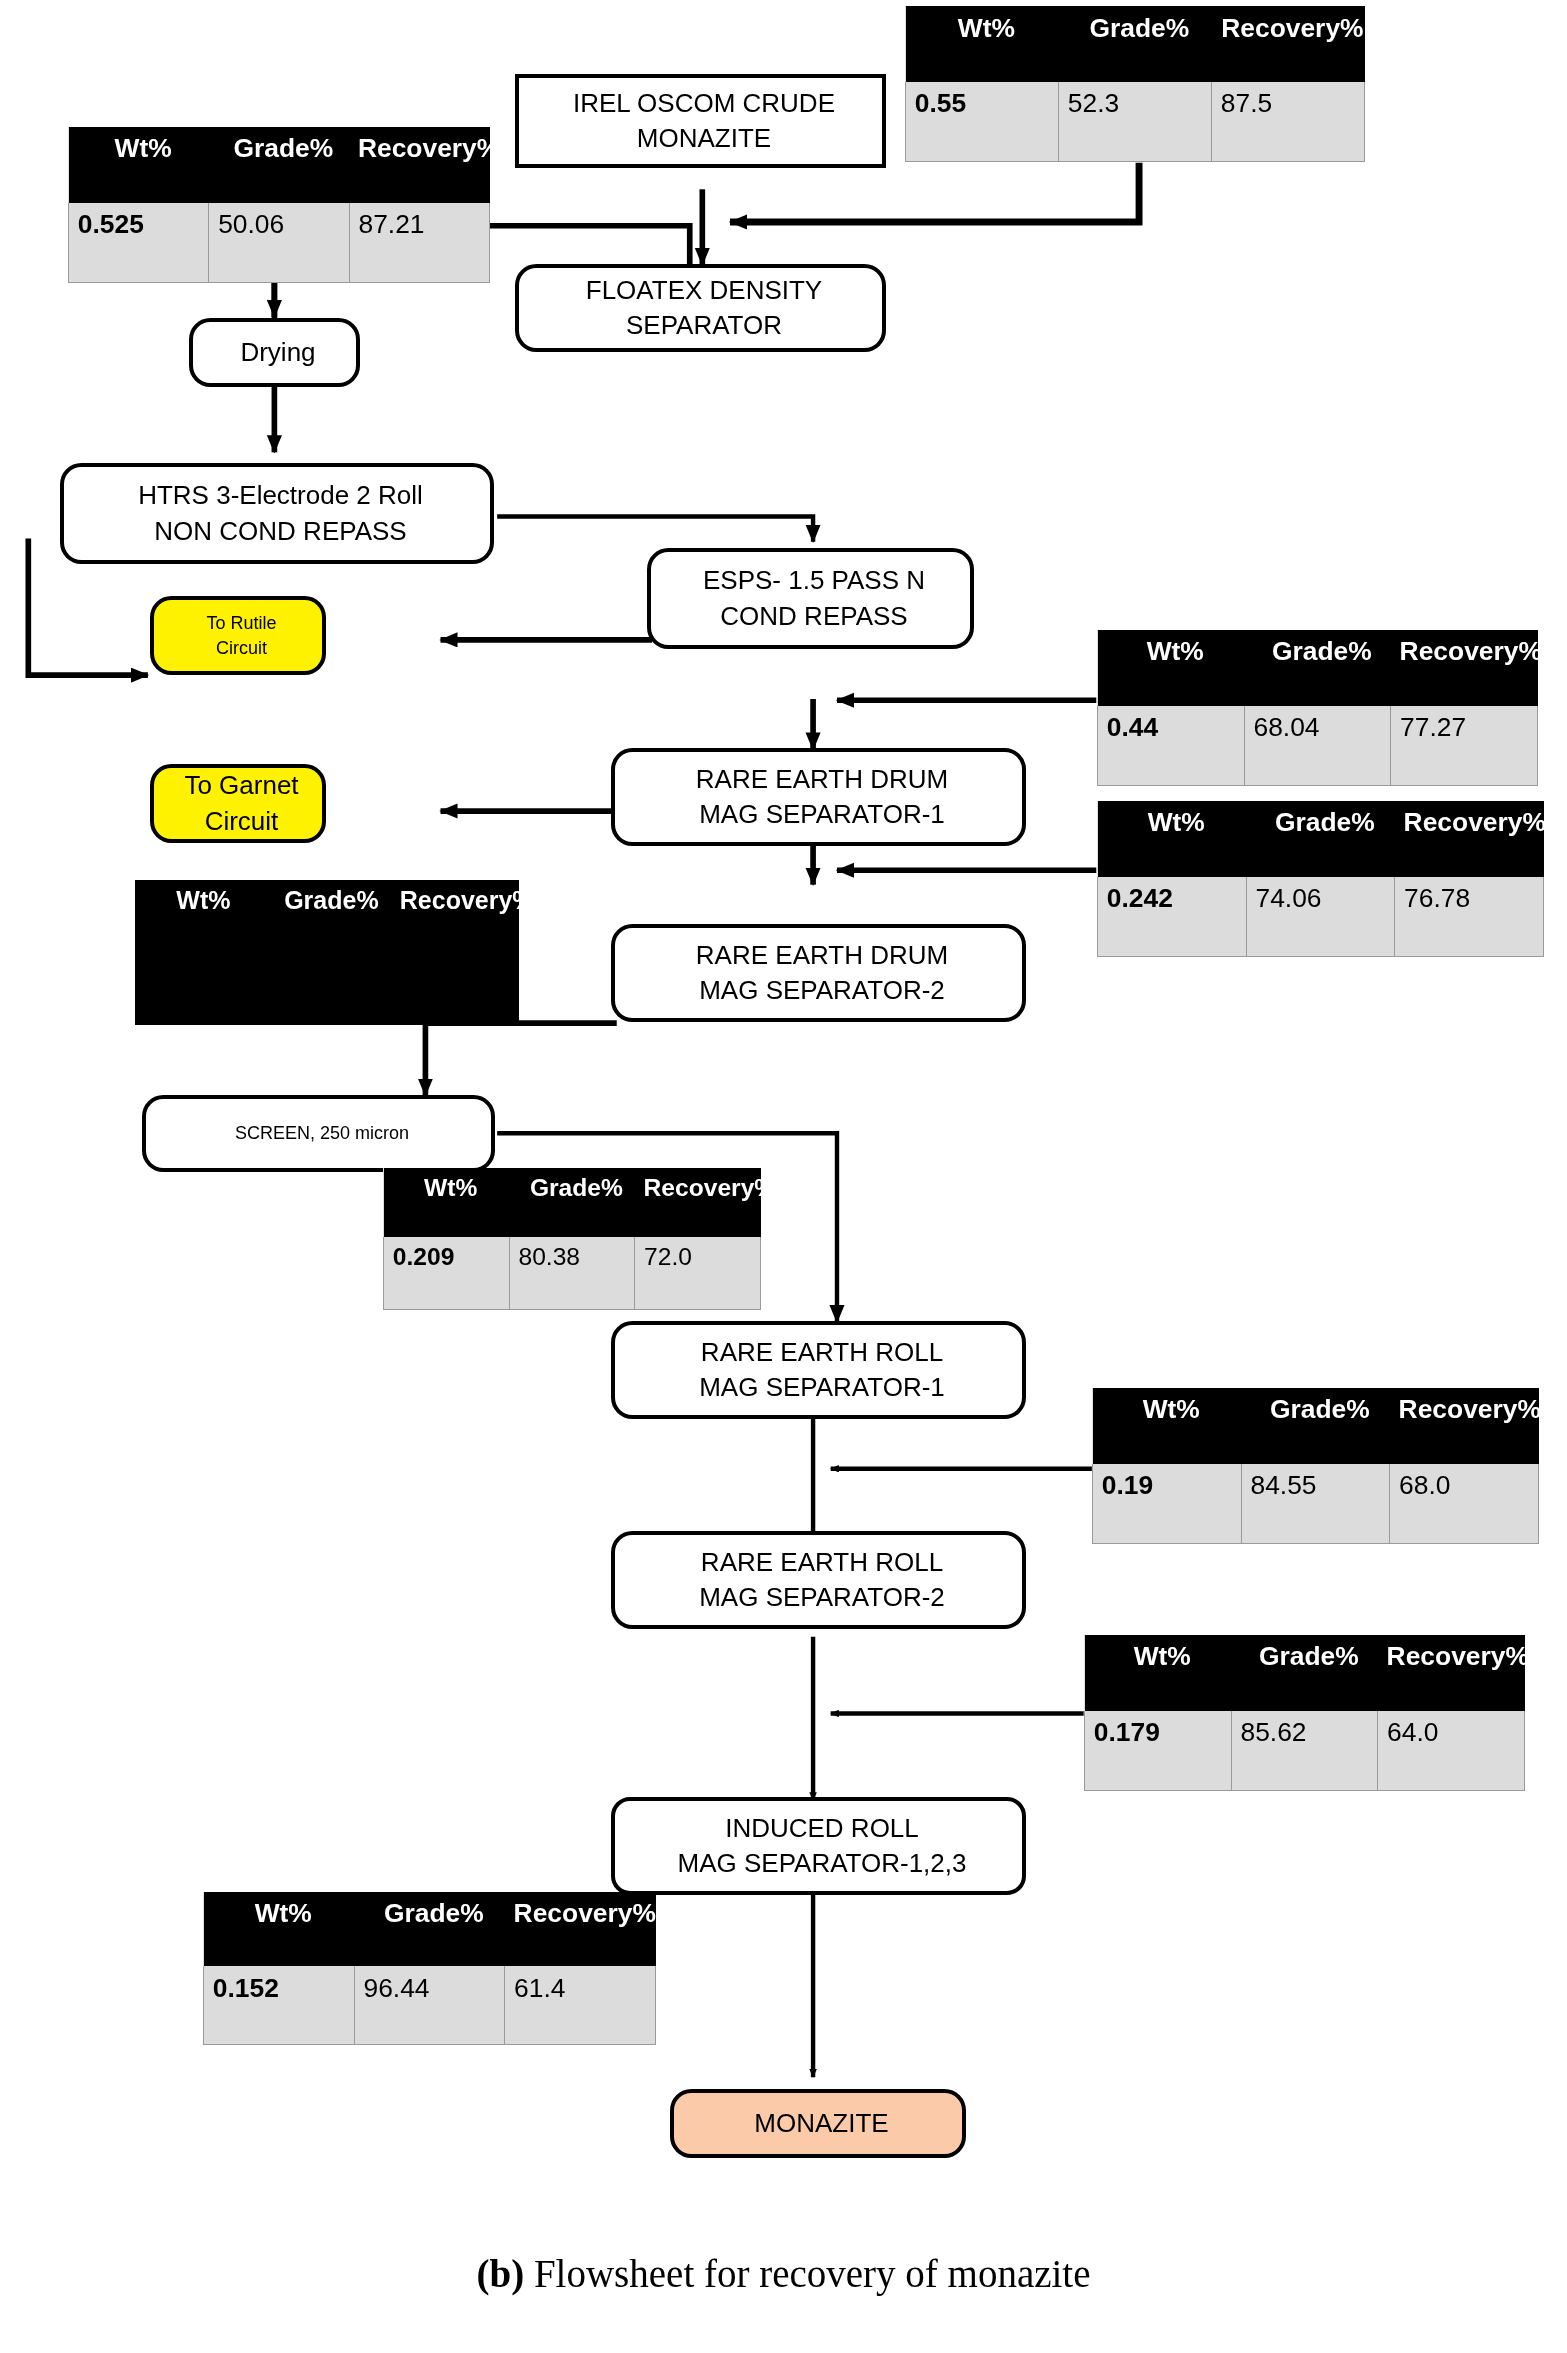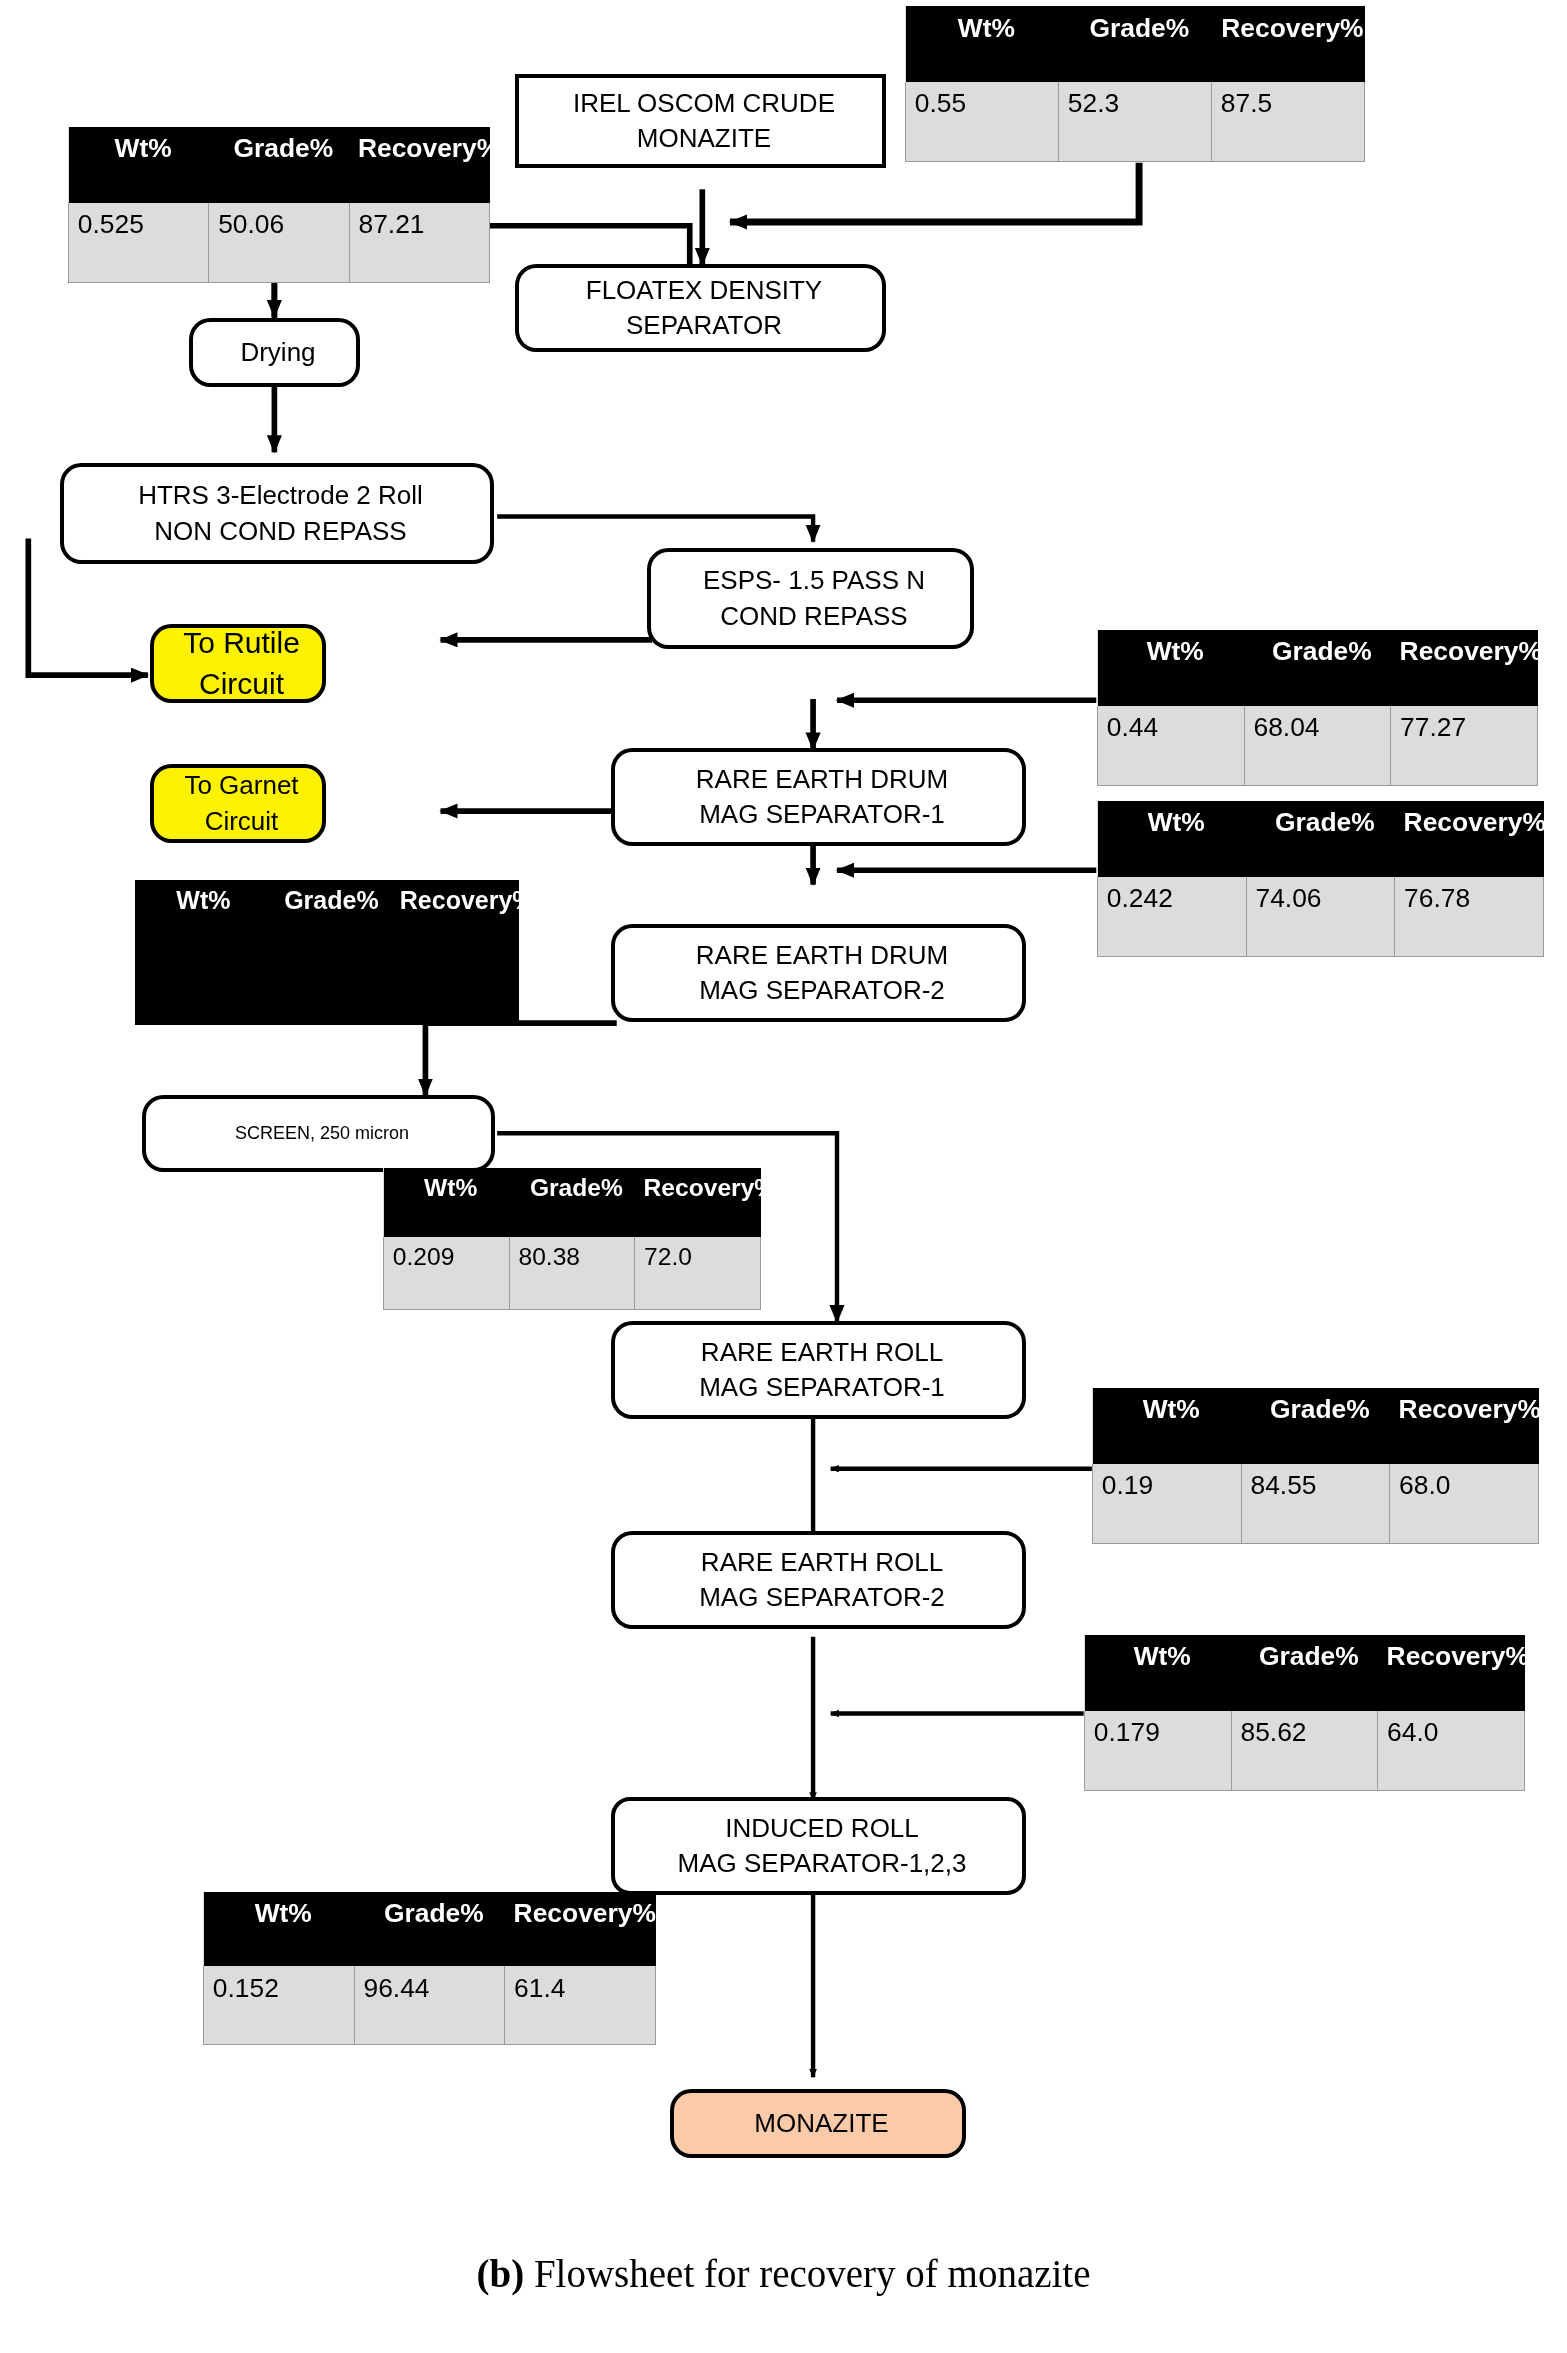--- a/index.html
+++ b/index.html
@@ -15,21 +15,21 @@
   .node.yellow{background:#FFF200;}
   .node.peach{background:#FBCAA8;}
 
   .tbl{position:absolute;box-sizing:border-box;border-collapse:collapse;background:#DCDCDC;}
   .tbl table{border-collapse:collapse;width:100%;height:100%;table-layout:fixed;}
   .tbl th{background:#000;color:#fff;font-weight:bold;text-align:center;
           padding:6.3px 0 19px 8.8px;border:0;vertical-align:top;}
   .tbl td{background:#DCDCDC;color:#000;text-align:left;padding:6.3px 0 21.4px 8.8px;
           border-left:1.3px solid #9a9a9a;border-right:1.3px solid #9a9a9a;
           border-bottom:1.9px solid #9a9a9a;vertical-align:top;}
-  .tbl td.first{font-weight:normal;border-left:1.3px solid #9a9a9a;}
+  .tbl td.first{font-weight:bold;border-left:1.3px solid #9a9a9a;}
 
   .caption{position:absolute;width:100%;text-align:center;
            font-family:"Liberation Serif",serif;color:#000;}
   .caption b{font-weight:bold;}
 </style>
 </head>
 <body>
 
 <div id="page">
 
@@ -111,21 +111,21 @@
       </span>
   </div>
 
   <div class="node round" style="left:647px;top:548px;width:327px;height:101px;font-size:26px;">
     <span class="txt">
         <span style="display:block">ESPS- 1.5 PASS N</span>
         <span style="display:block">COND REPASS</span>
       </span>
   </div>
 
-  <div class="node round yellow" style="left:150px;top:624px;width:176px;height:79px;font-size:30px;">
+  <div class="node round yellow" style="left:150px;top:596px;width:176px;height:79px;font-size:18px;">
     <span class="txt">
         <span style="display:block">To Rutile</span>
         <span style="display:block">Circuit</span>
       </span>
   </div>
 
   <div class="node round yellow" style="left:150px;top:764px;width:176px;height:79px;font-size:26px;">
     <span class="txt">
         <span style="display:block">To Garnet</span>
         <span style="display:block">Circuit</span>

